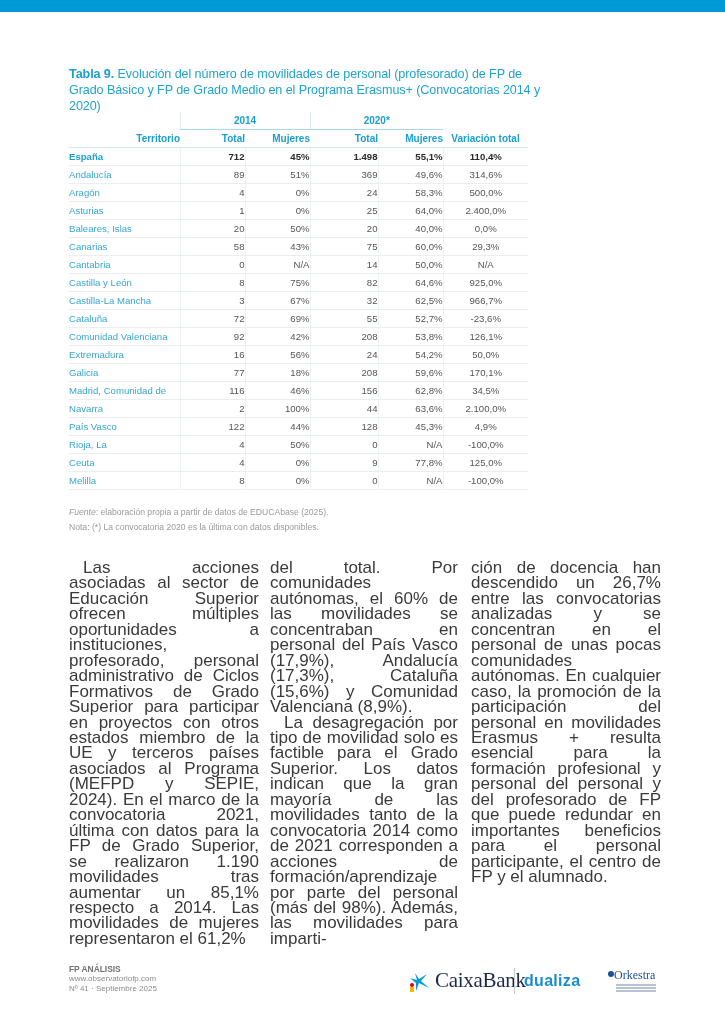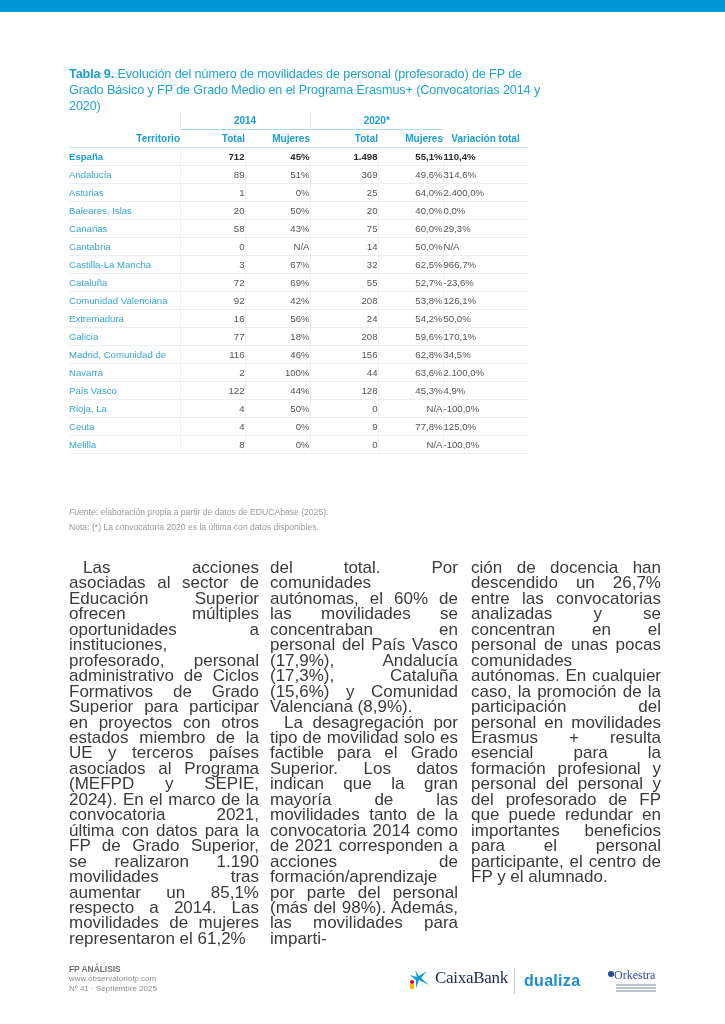--- a/index.html
+++ b/index.html
@@ -12,39 +12,39 @@
   table.data td, table.data th { padding:0; height:17px; line-height:17px; }
   table.data th { color:#1a9fcf; font-weight:bold; font-size:10px; }
   .grp th { height:16px; line-height:16px; }
   .grp th.y { text-align:center; border-bottom:1px solid #a8d8ea; }
   .grp th.sepL { border-left:1px solid #dfe9ee; }
   .sub th { text-align:right; padding-right:8px; border-bottom:1px solid #d0e6ef; }
   .sub th.terr { text-align:right; padding-left:4px; }
   .sub th.var { text-align:center; padding-right:0; }
   td.terr { text-align:left; padding-left:4px; color:#37a6cf; }
   td.num { text-align:right; padding-right:14px; color:#555; }
-  td.var { text-align:left; padding-right:20px; color:#555; }
+  td.var { text-align:center; padding-right:20px; color:#555; }
   tr.row td { border-bottom:1px solid #e8eef1; }
   tr.row td + td { border-left:1px solid #eef2f4; }
   tr.total td { font-weight:bold; color:#2a2a2a; }
   tr.total td.terr { color:#1a9fcf; }
   .notes { position:absolute; left:69px; top:505px; font-size:8.6px; line-height:15px; color:#9a9a9a; }
   .notes i { font-style:italic; }
   .col { position:absolute; top:560px; font-size:17px; line-height:15.45px; color:#3a3a3a; text-align:justify; }
   .col p { margin:0; }
   .col p.ind { text-indent:14px; }
   .c1 { left:69px; width:190px; }
   .c2 { left:270px; width:188px; }
   .c3 { left:471px; width:190px; }
   .footer-left { position:absolute; left:69px; top:964px; font-size:8px; line-height:10px; color:#8c8c8c; }
   .footer-left .fp { font-weight:bold; color:#6f6f6f; font-size:8.4px; }
   .logos { position:absolute; top:962px; left:408px; height:40px; width:260px; }
   .caixa { position:absolute; left:0; top:6px; display:flex; align-items:center; }
   .caixa .star { width:22px; height:20px; position:relative; }
-  .caixa .name { font-family:"Liberation Serif", serif; font-size:17px; color:#1b2a4a; margin-left:5px; letter-spacing:-0.3px;text-align:center; }
+  .caixa .name { font-family:"Liberation Serif", serif; font-size:21px; color:#1b2a4a; margin-left:5px; letter-spacing:-0.3px;text-align:center; }
   .divider { position:absolute; left:106px; top:6px; width:1px; height:26px; background:#c8c8c8; }
   .dualiza { position:absolute; left:116px; top:10px; font-size:16px; font-weight:bold; color:#1a8ed0; letter-spacing:0.3px; }
   .orkestra { position:absolute; left:200px; top:3px; width:60px; }
   .orkestra .name { position:absolute; left:6px; top:3px; font-family:"Liberation Serif", serif; font-size:12px; color:#1f4f92; }
   .orkestra .dot { position:absolute; left:0; top:6px; width:6px; height:6px; border-radius:50%; background:#1f4f92; }
   .orkestra .sub { position:absolute; left:8px; top:19px; width:40px; height:2px; background:#b8c3d4; box-shadow:0 3px 0 #b8c3d4, 0 6px 0 #b8c3d4; }
 </style>
 </head>
 <body>
 
@@ -90,20 +90,28 @@
     </tr>
   <tr class="row">
         <td class="terr">Andalucía</td>
         <td class="num">89</td>
         <td class="num">51%</td>
         <td class="num">369</td>
         <td class="num">49,6%</td>
         <td class="var">314,6%</td>
       </tr>
       <tr class="row">
+        <td class="terr">Aragón</td>
+        <td class="num">4</td>
+        <td class="num">0%</td>
+        <td class="num">24</td>
+        <td class="num">58,3%</td>
+        <td class="var">500,0%</td>
+      </tr>
+      <tr class="row">
         <td class="terr">Asturias</td>
         <td class="num">1</td>
         <td class="num">0%</td>
         <td class="num">25</td>
         <td class="num">64,0%</td>
         <td class="var">2.400,0%</td>
       </tr>
       <tr class="row">
         <td class="terr">Baleares, Islas</td>
         <td class="num">20</td>
@@ -120,20 +128,28 @@
         <td class="num">60,0%</td>
         <td class="var">29,3%</td>
       </tr>
       <tr class="row">
         <td class="terr">Cantabria</td>
         <td class="num">0</td>
         <td class="num">N/A</td>
         <td class="num">14</td>
         <td class="num">50,0%</td>
         <td class="var">N/A</td>
+      </tr>
+      <tr class="row">
+        <td class="terr">Castilla y León</td>
+        <td class="num">8</td>
+        <td class="num">75%</td>
+        <td class="num">82</td>
+        <td class="num">64,6%</td>
+        <td class="var">925,0%</td>
       </tr>
       <tr class="row">
         <td class="terr">Castilla-La Mancha</td>
         <td class="num">3</td>
         <td class="num">67%</td>
         <td class="num">32</td>
         <td class="num">62,5%</td>
         <td class="var">966,7%</td>
       </tr>
       <tr class="row">

